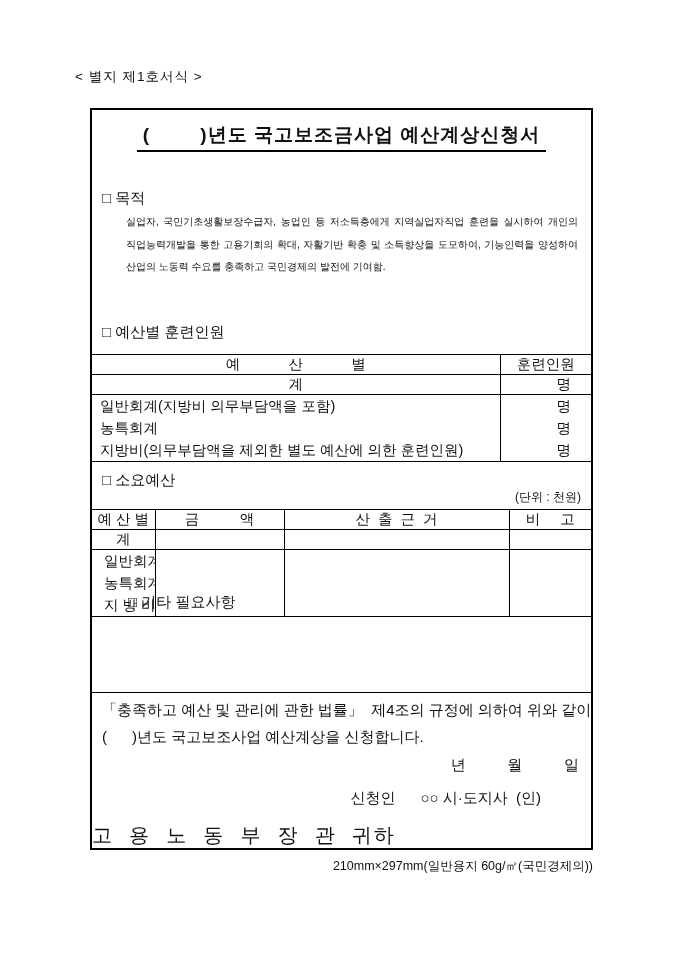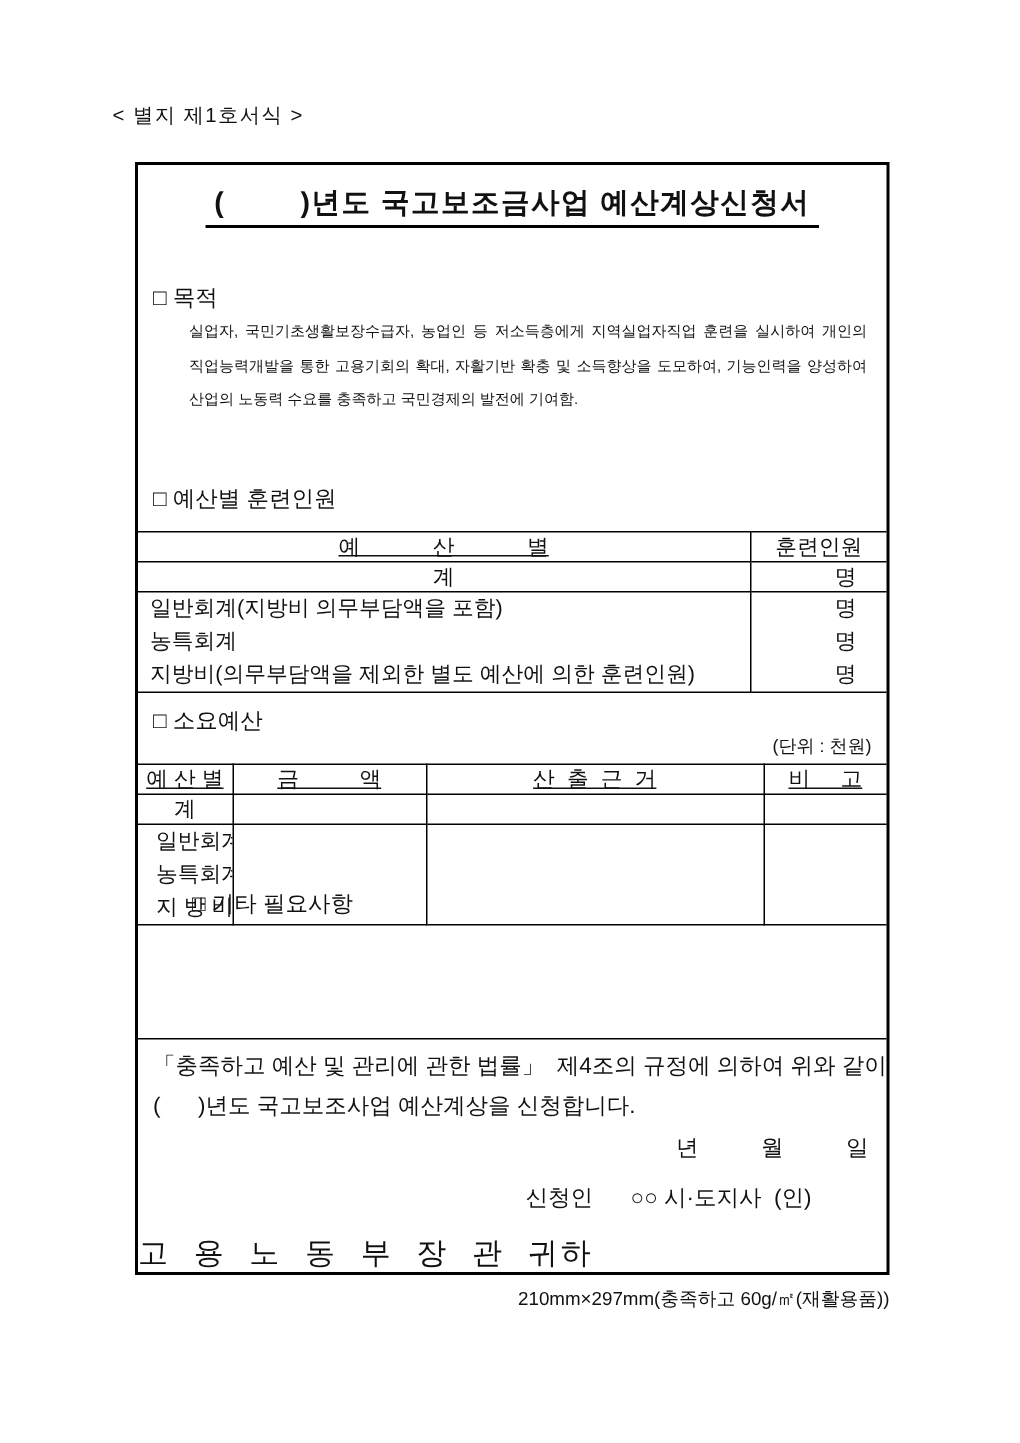--- a/index.html
+++ b/index.html
@@ -3,21 +3,21 @@
 <meta charset="utf-8">
 <style>
   * { margin: 0; padding: 0; box-sizing: border-box; }
   html, body { width: 680px; height: 962px; background: #ffffff; }
   body {
     font-family: "Liberation Sans", "DejaVu Sans", sans-serif;
     color: #111;
     position: relative;
     font-size: 15px;
   }
-  .pre { white-space: pre; text-decoration: underline; }
+  .pre { white-space: pre; }
 
   .form-label {
     position: absolute; left: 75px; top: 68px;
     font-size: 13.5px; letter-spacing: 1px;
   }
 
   .doc-box {
     position: absolute; left: 90px; top: 108px;
     width: 503px; height: 742px;
     border: 2px solid #000;
@@ -168,13 +168,13 @@
   <div class="decl-line decl-2">(      )년도 국고보조사업 예산계상을 신청합니다.</div>
 
   <div class="date-line">년          월          일</div>
 
   <div class="applicant-line"><span>신청인</span><span>      </span><span>○○ 시·도지사  (인)</span></div>
 
   <div class="recipient">고  용  노  동  부  장  관  귀하</div>
 
 </div>
 
-<div class="footer-note">210mm×297mm(충족하고 60g/㎡(재활용품))</div>
+<div class="footer-note">210mm×297mm(일반용지 60g/㎡(국민경제의))</div>
 
 </body></html>

